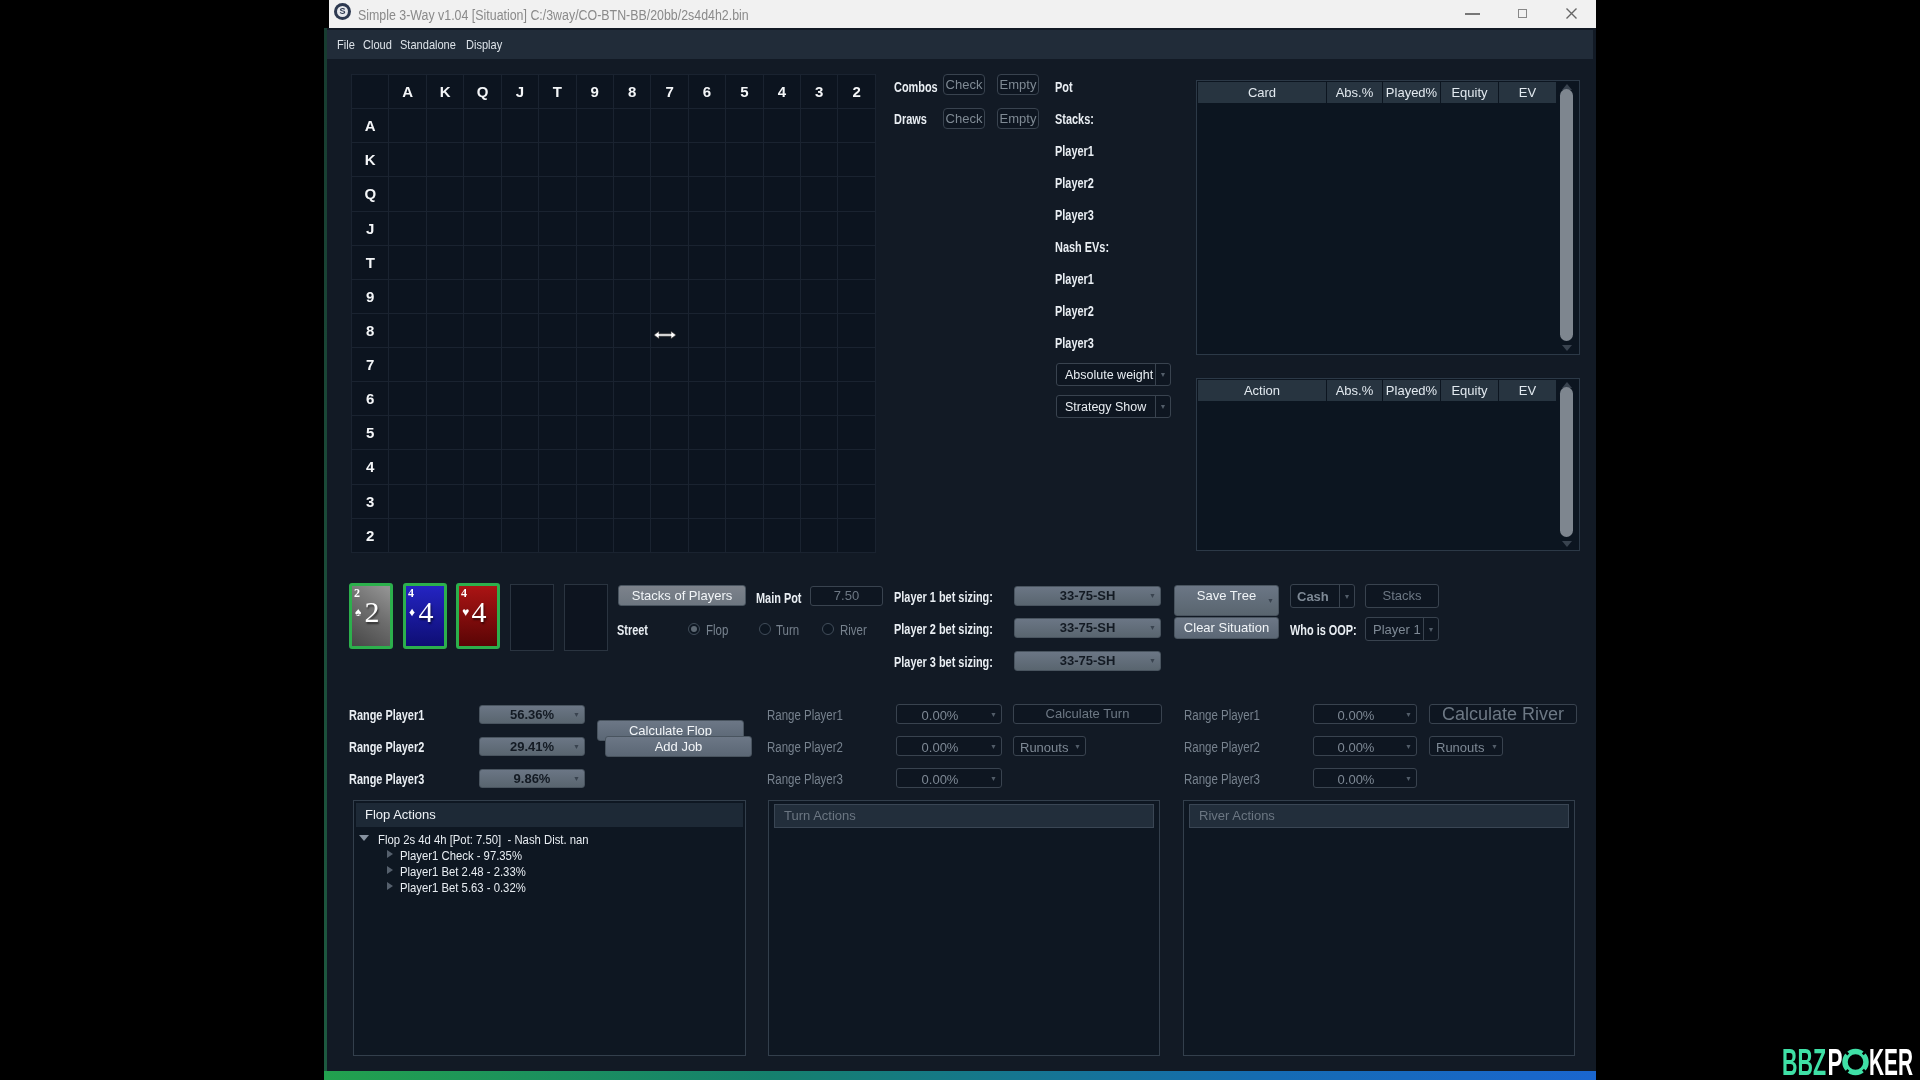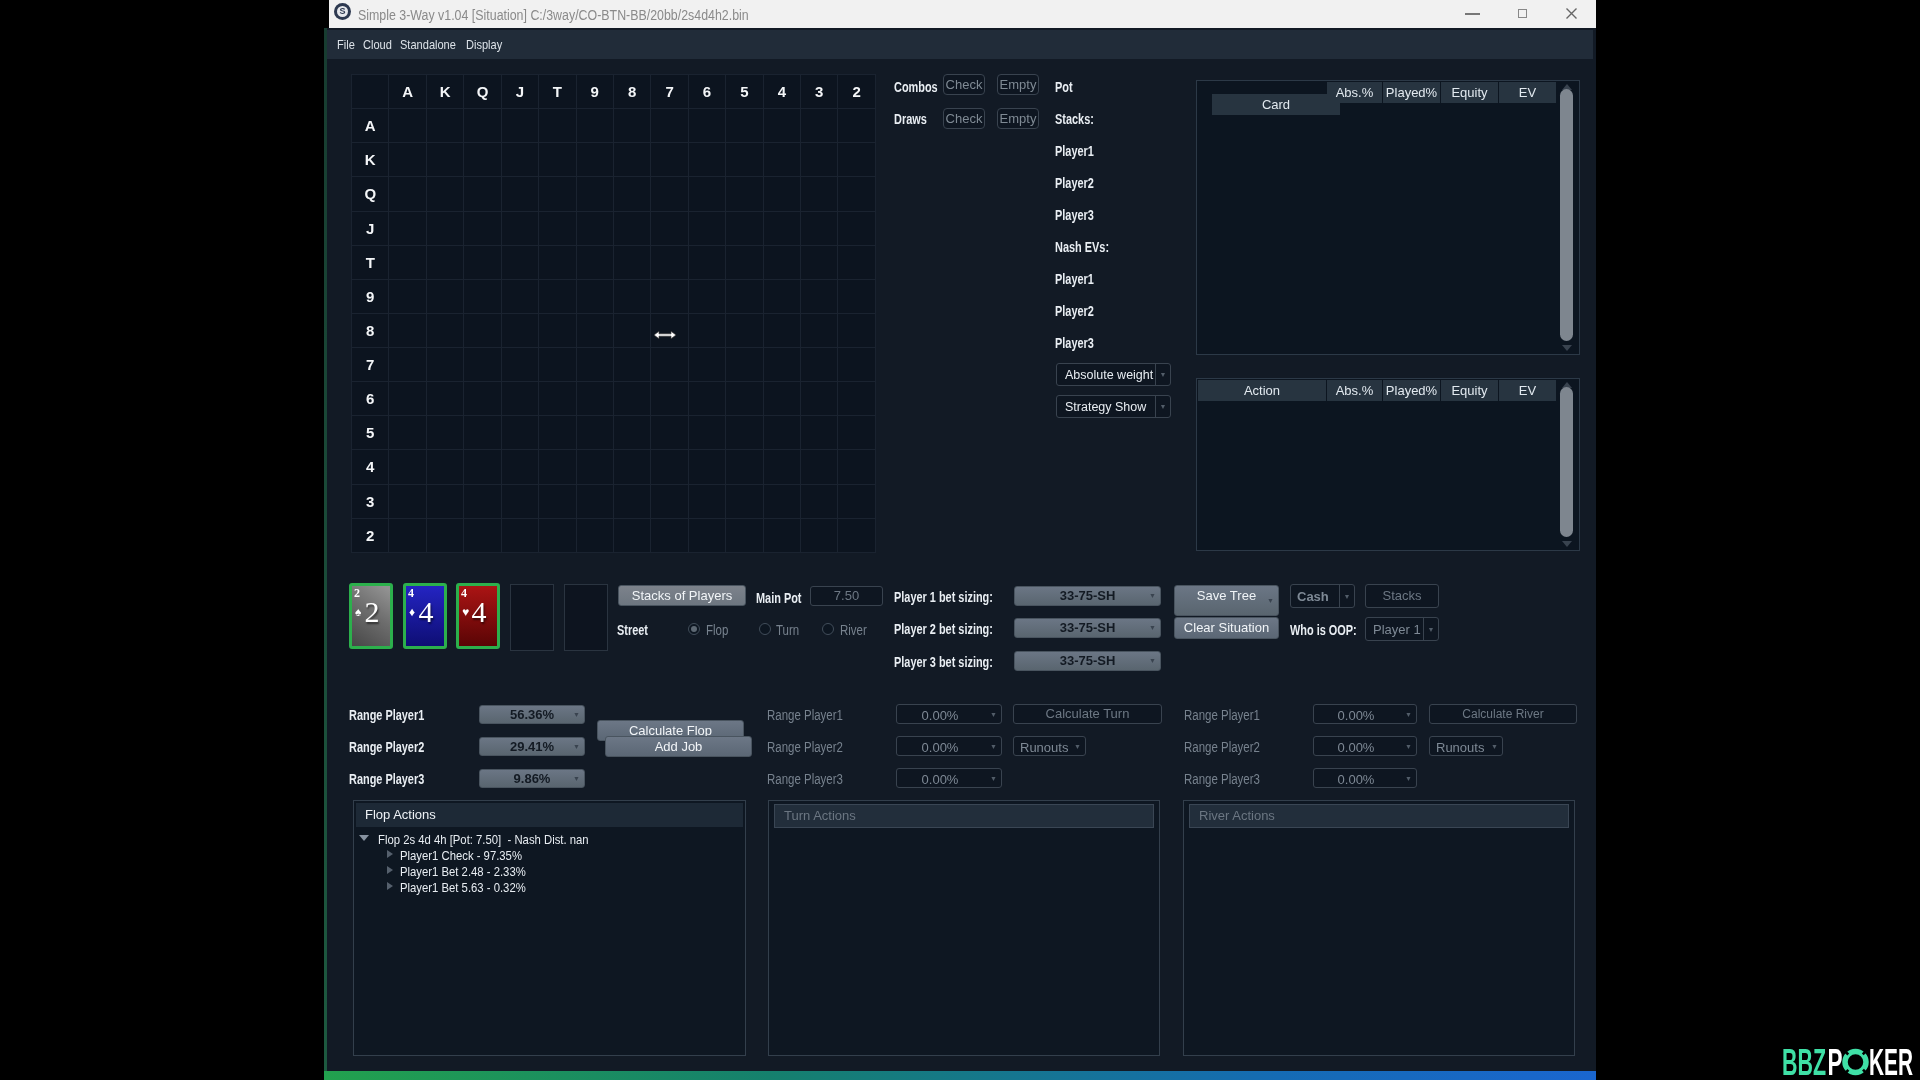--- a/index.html
+++ b/index.html
@@ -352,21 +352,21 @@
   <div class="combo" style="left:1056px;top:363px;width:115px;height:23px;">
     <span style="position:absolute;left:8px;top:4px;color:#e8edf2;font-size:12.5px;">Absolute weight</span>
     <div class="arr">▼</div>
   </div>
   <div class="combo" style="left:1056px;top:395px;width:115px;height:23px;">
     <span style="position:absolute;left:8px;top:4px;color:#e8edf2;font-size:12.5px;">Strategy Show</span>
     <div class="arr">▼</div>
   </div>
 
   <div class="dtable" style="left:1196px;top:80px;width:384px;height:275px;">
-    <div class="hcell" style="left:15px;width:128px;margin-top:12px;">Card</div>
+    <div class="hcell" style="left:1px;width:128px;">Card</div>
     <div class="hcell" style="left:130px;width:55px;">Abs.%</div>
     <div class="hcell" style="left:186px;width:57px;">Played%</div>
     <div class="hcell" style="left:244px;width:57px;">Equity</div>
     <div class="hcell" style="left:302px;width:57px;">EV</div>
     <div class="sbtrack" style="left:362px;top:1px;height:271px;">
       <div class="sbarr" style="top:2px;border-bottom:6px solid #39434f;"></div>
       <div class="sbthumb" style="top:7px;height:252px;"></div>
       <div class="sbarr" style="bottom:2px;border-top:6px solid #39434f;"></div>
     </div>
   </div>
@@ -442,21 +442,21 @@
   <div class="combo" style="left:896px;top:704px;width:106px;height:20px;">
     <span style="position:absolute;left:0;right:18px;top:3px;text-align:center;">0.00%</span>
     <div class="arr" style="border-left:none;">▼</div>
   </div>
   <div class="darkbtn" style="left:1013px;top:704px;width:149px;height:20px;line-height:18px;font-size:13px;">Calculate Turn</div>
   <div class="glbl" style="left:1184px;top:707px;">Range Player1</div>
   <div class="combo" style="left:1313px;top:704px;width:104px;height:20px;">
     <span style="position:absolute;left:0;right:18px;top:3px;text-align:center;">0.00%</span>
     <div class="arr" style="border-left:none;">▼</div>
   </div>
-  <div class="darkbtn" style="left:1429px;top:704px;width:148px;height:20px;line-height:18px;font-size:12px;">Calculate River</div>
+  <div class="darkbtn" style="left:1429px;top:704px;width:148px;height:20px;line-height:18px;font-size:18px;">Calculate River</div>
 
   <div class="lbl" style="left:349px;top:739px;">Range Player2</div>
   <div class="ddsel" style="left:479px;top:737px;width:106px;height:19px;line-height:17px;">29.41%<div class="arr">▼</div></div>
   <div class="graybtn" style="left:597px;top:736px;width:147px;height:21px;line-height:19px;margin-left:8px;">Add Job</div>
   <div class="glbl" style="left:767px;top:739px;">Range Player2</div>
   <div class="combo" style="left:896px;top:736px;width:106px;height:20px;">
     <span style="position:absolute;left:0;right:18px;top:3px;text-align:center;">0.00%</span>
     <div class="arr" style="border-left:none;">▼</div>
   </div>
   <div class="combo" style="left:1013px;top:736px;width:73px;height:20px;">

